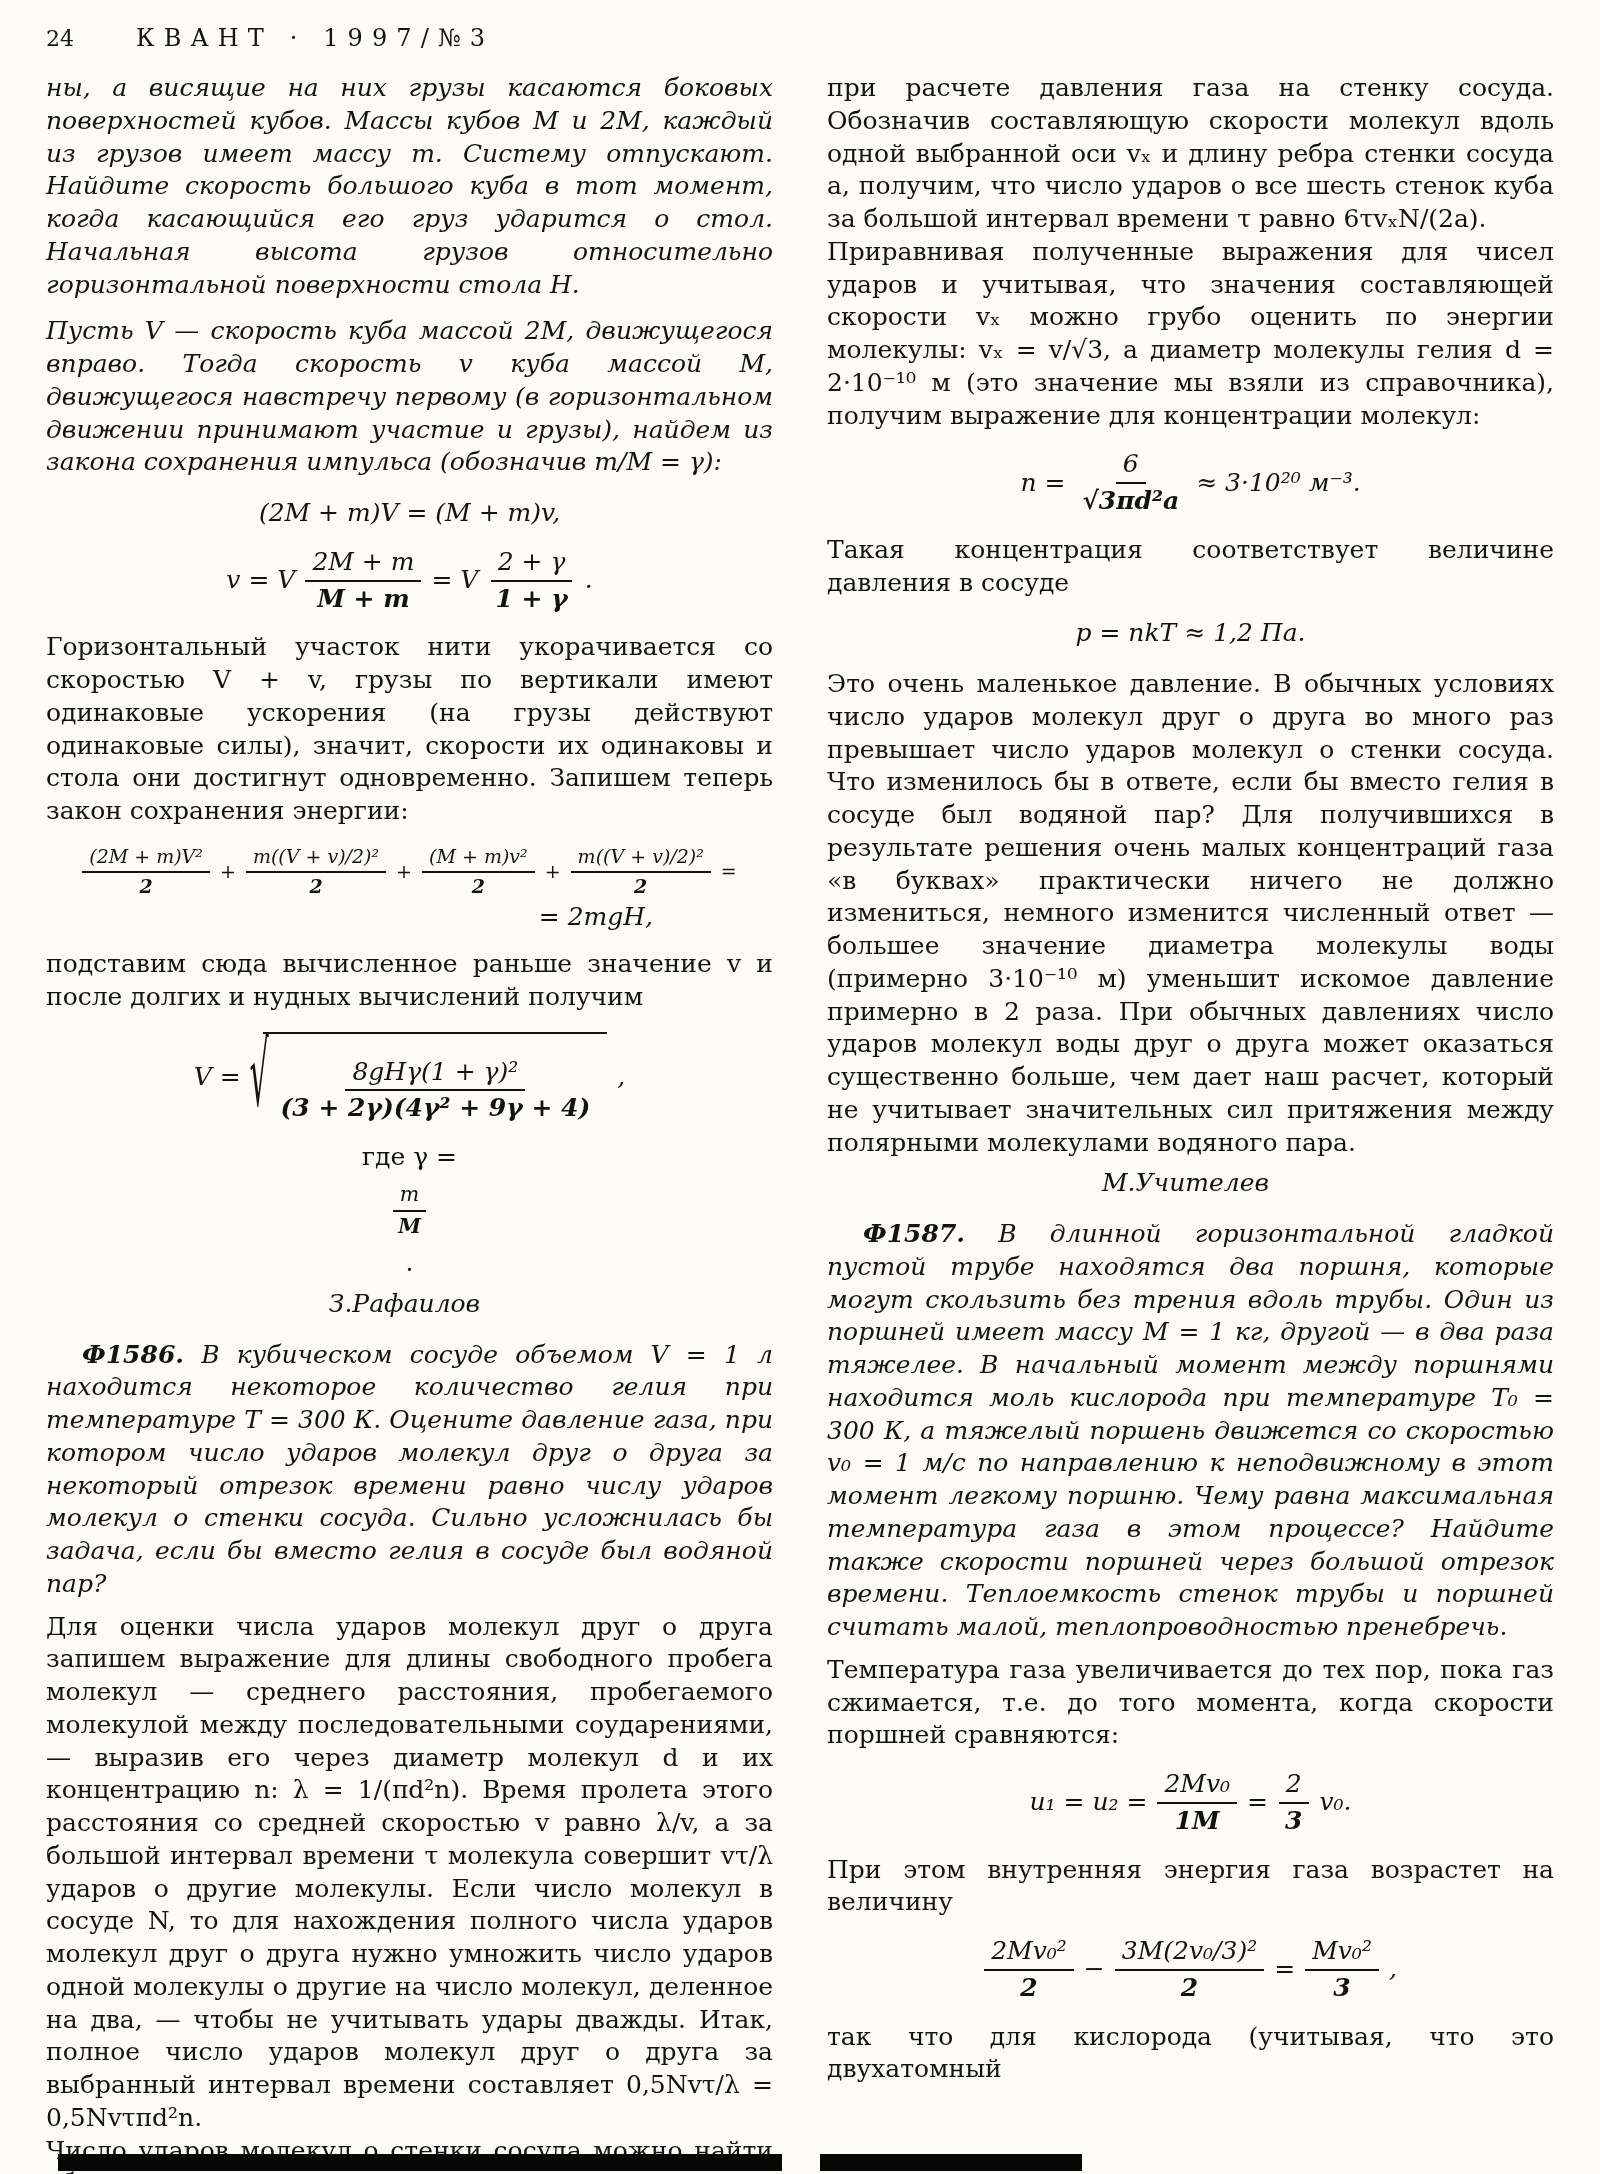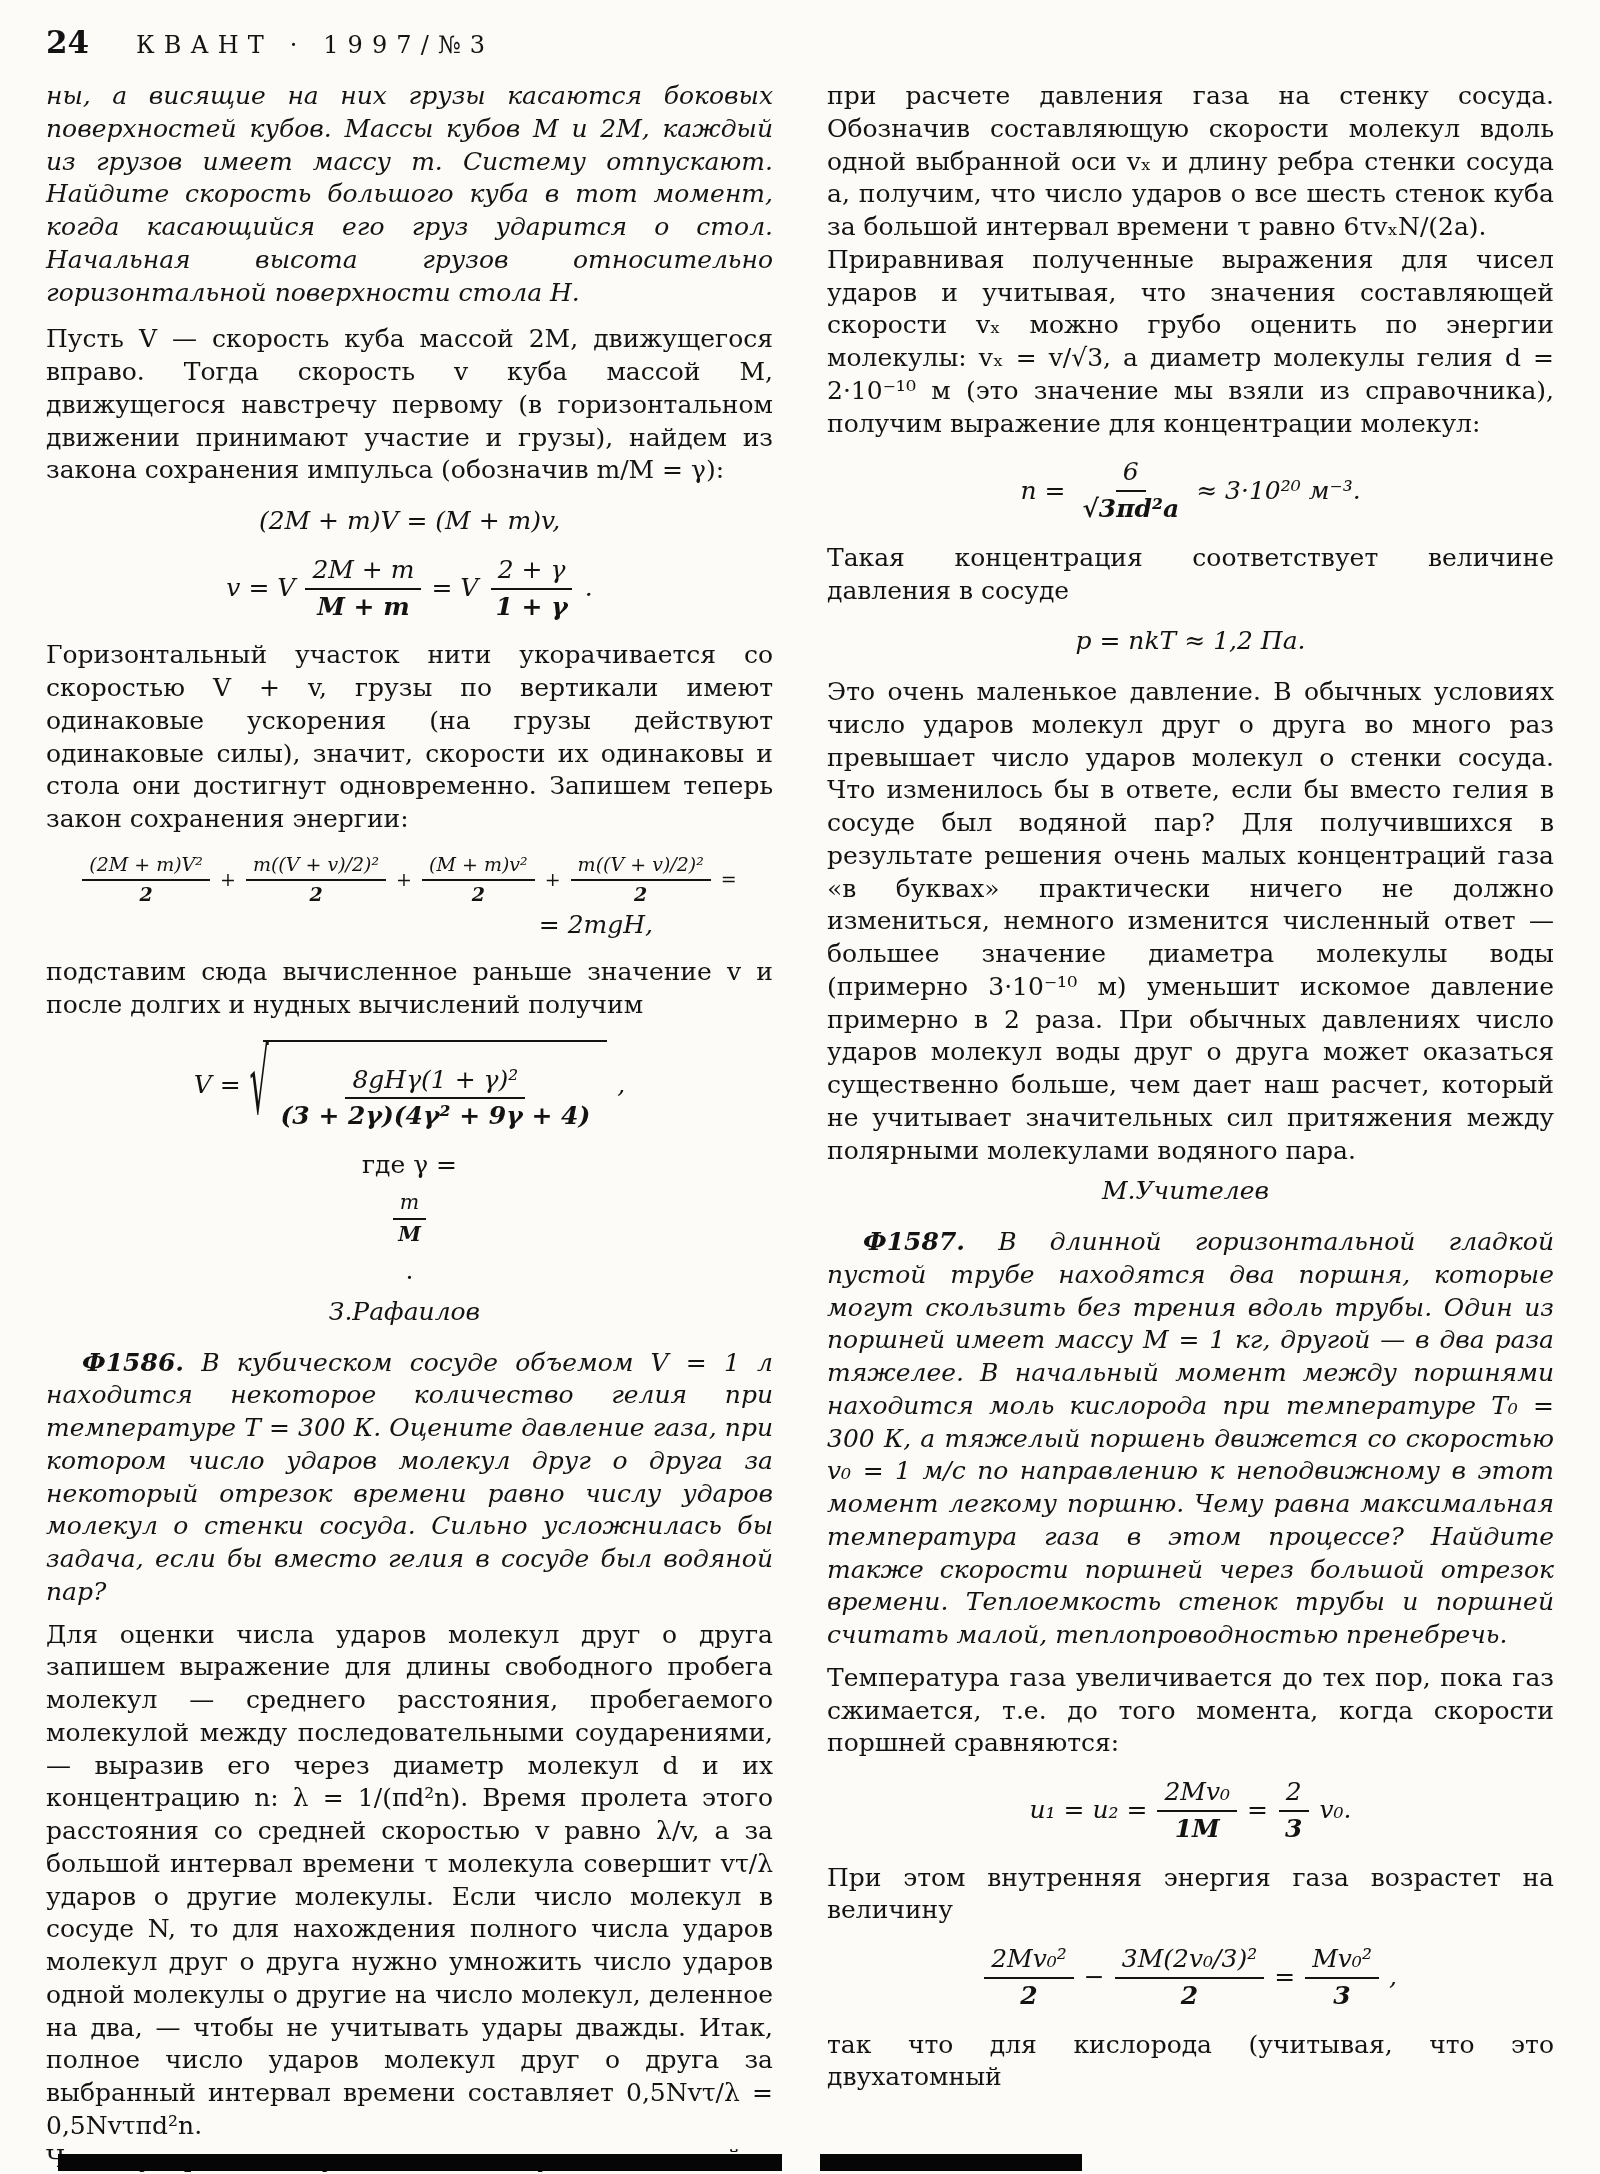--- a/index.html
+++ b/index.html
@@ -7,29 +7,29 @@
     width:1600px;height:2174px;
     background:#fcfbf8;
     font-family:"DejaVu Serif","DejaVu Sans",serif;
     color:#131313;
     -webkit-font-smoothing:antialiased;
   }
   .page{position:relative;width:1600px;height:2174px;overflow:hidden;}
 
   
   .page-header{display:flex;align-items:baseline;padding:24px 46px 10px 46px;}
-  .page-number{font-size:31px;font-weight:bold;width:90px;}
+  .page-number{font-size:22px;font-weight:normal;width:90px;}
   .journal-title{flex:1;text-align:left;font-size:24px;letter-spacing:0.38em;padding-right:90px;}
 
   
   .columns{display:flex;gap:54px;padding:10px 46px 0 46px;}
   .col{width:728px;font-size:25px;line-height:1.31;text-align:justify;}
 
   p{margin:0;}
-  .gap-top{margin-top:6px;}
+  .gap-top{margin-top:6px;font-style:italic;}
   .problem{font-style:italic;text-indent:36px;margin:14px 0 10px 0;}
   .problem-label{font-weight:bold;}
   .author{font-style:italic;text-align:center;margin:8px 10px 18px 0;}
 
   
   .formula{
     display:flex;justify-content:center;align-items:center;
     gap:10px;margin:18px 0;font-style:italic;
   }
   .formula.simple{font-style:italic;}

